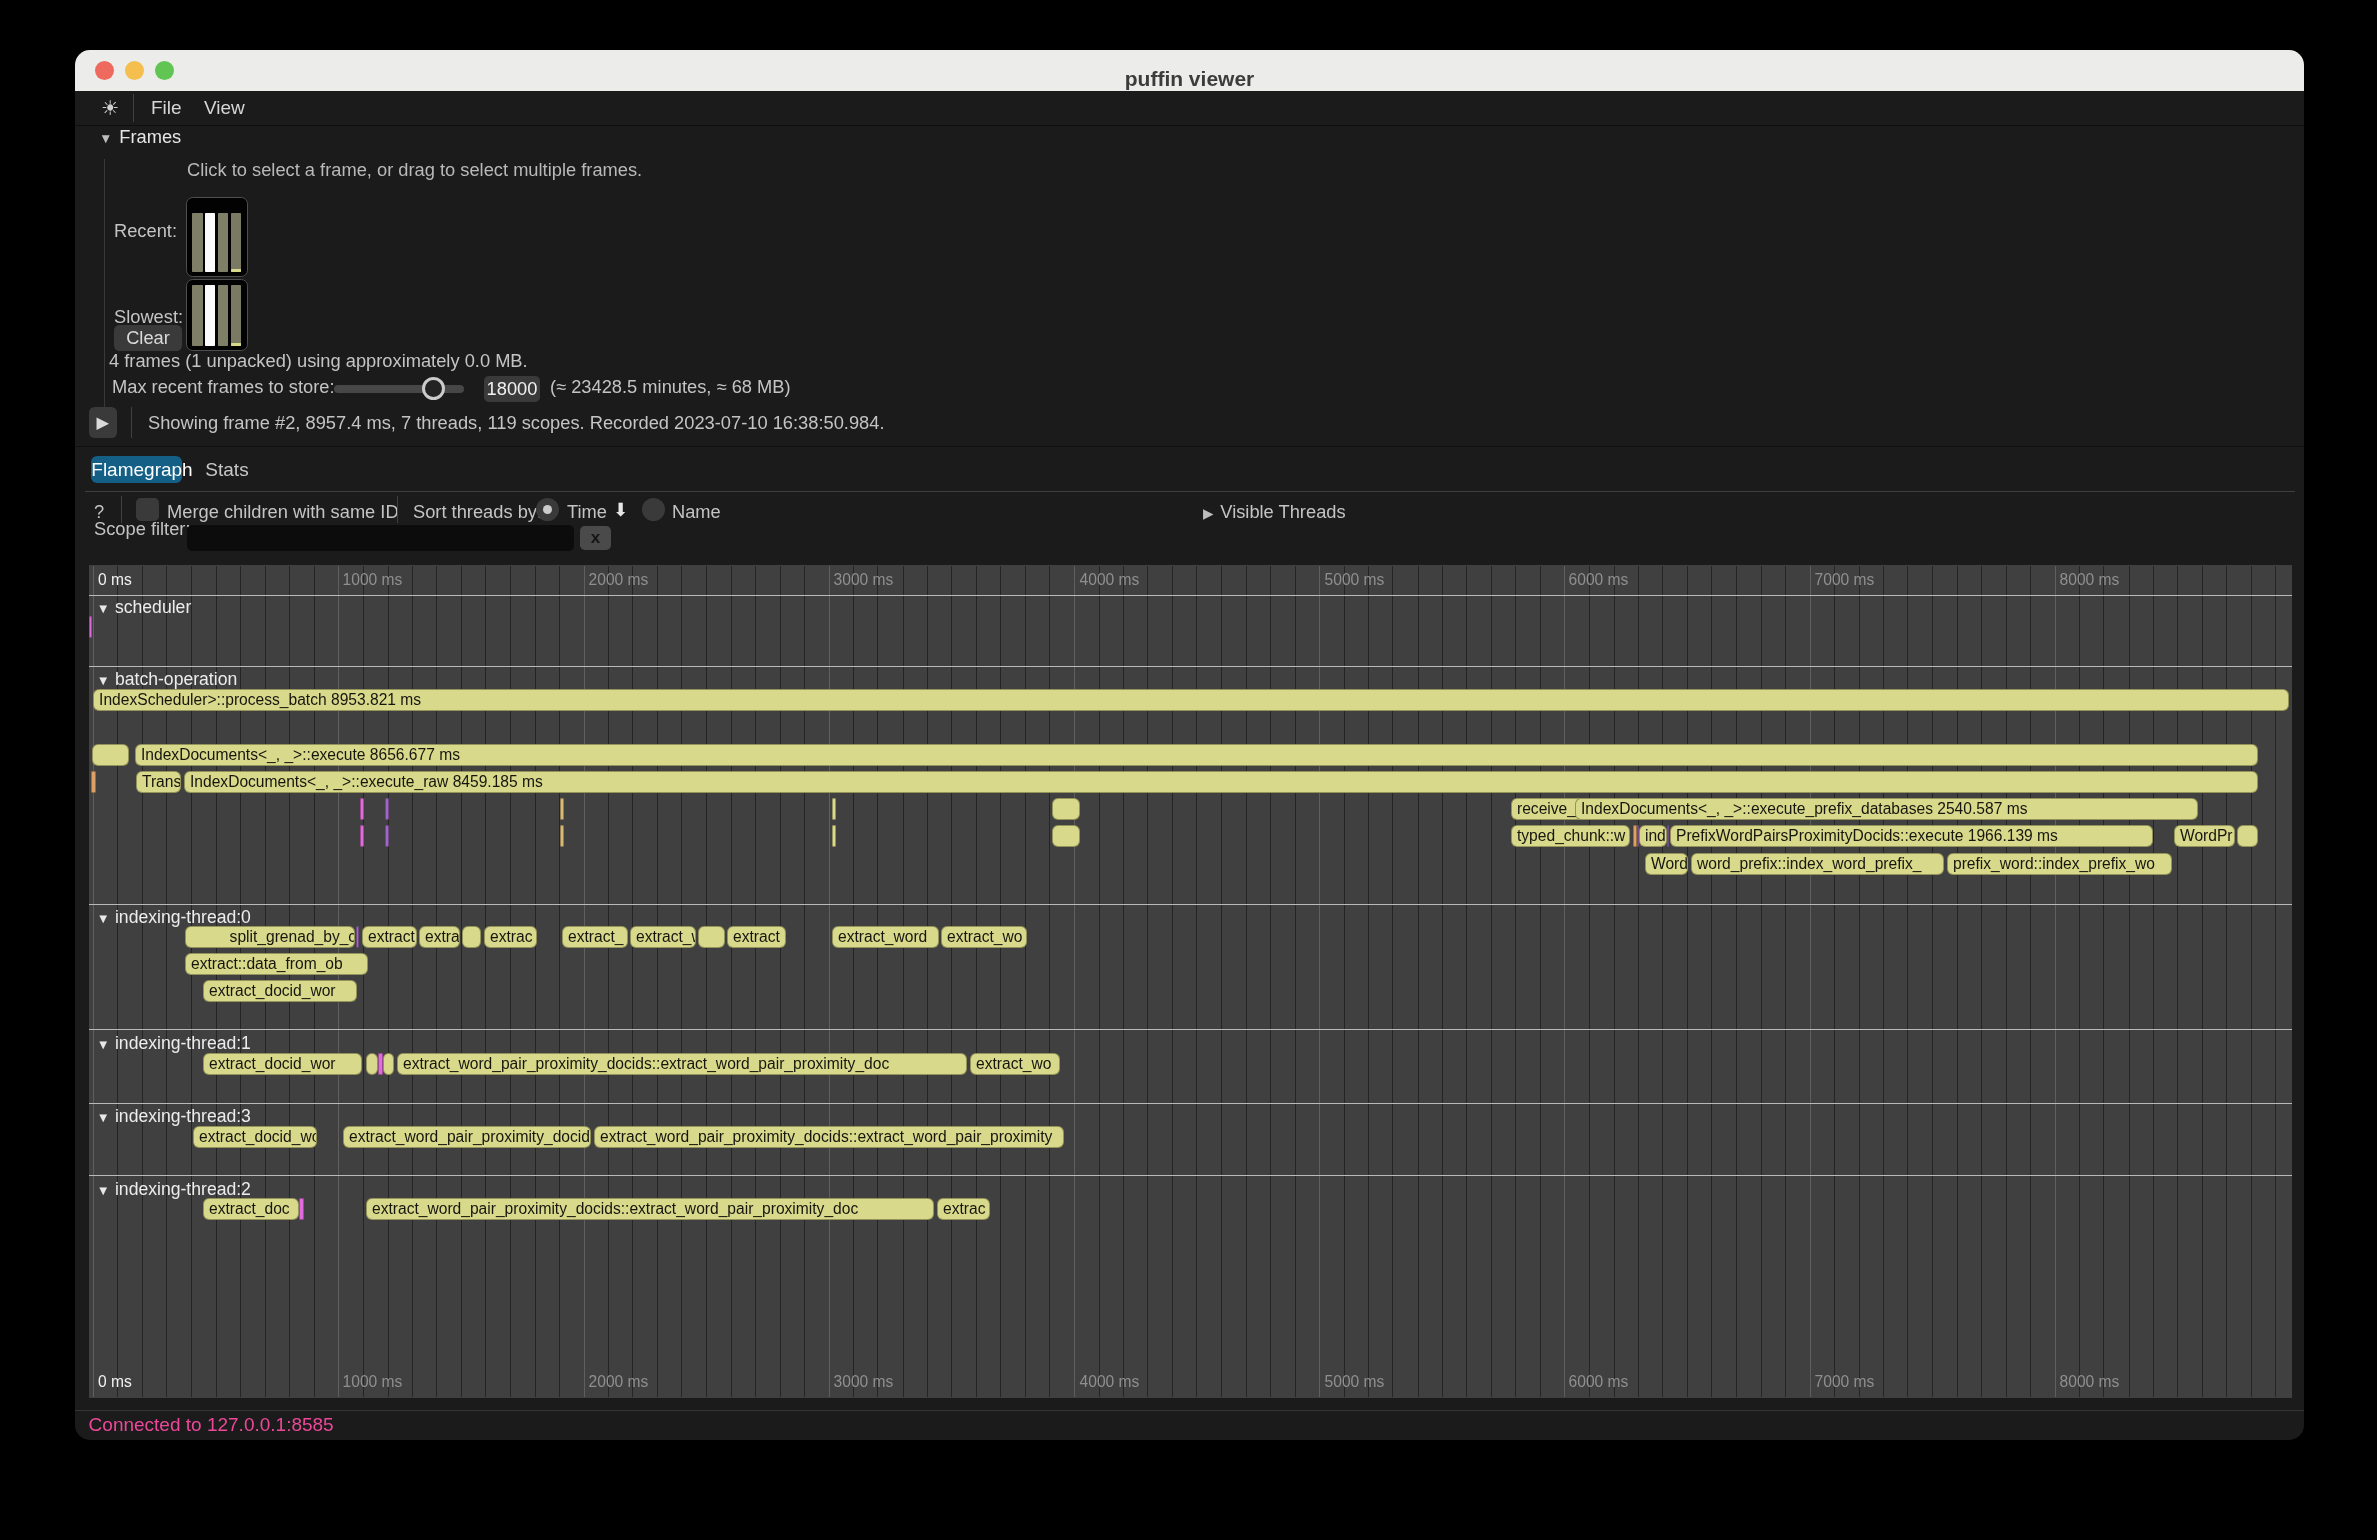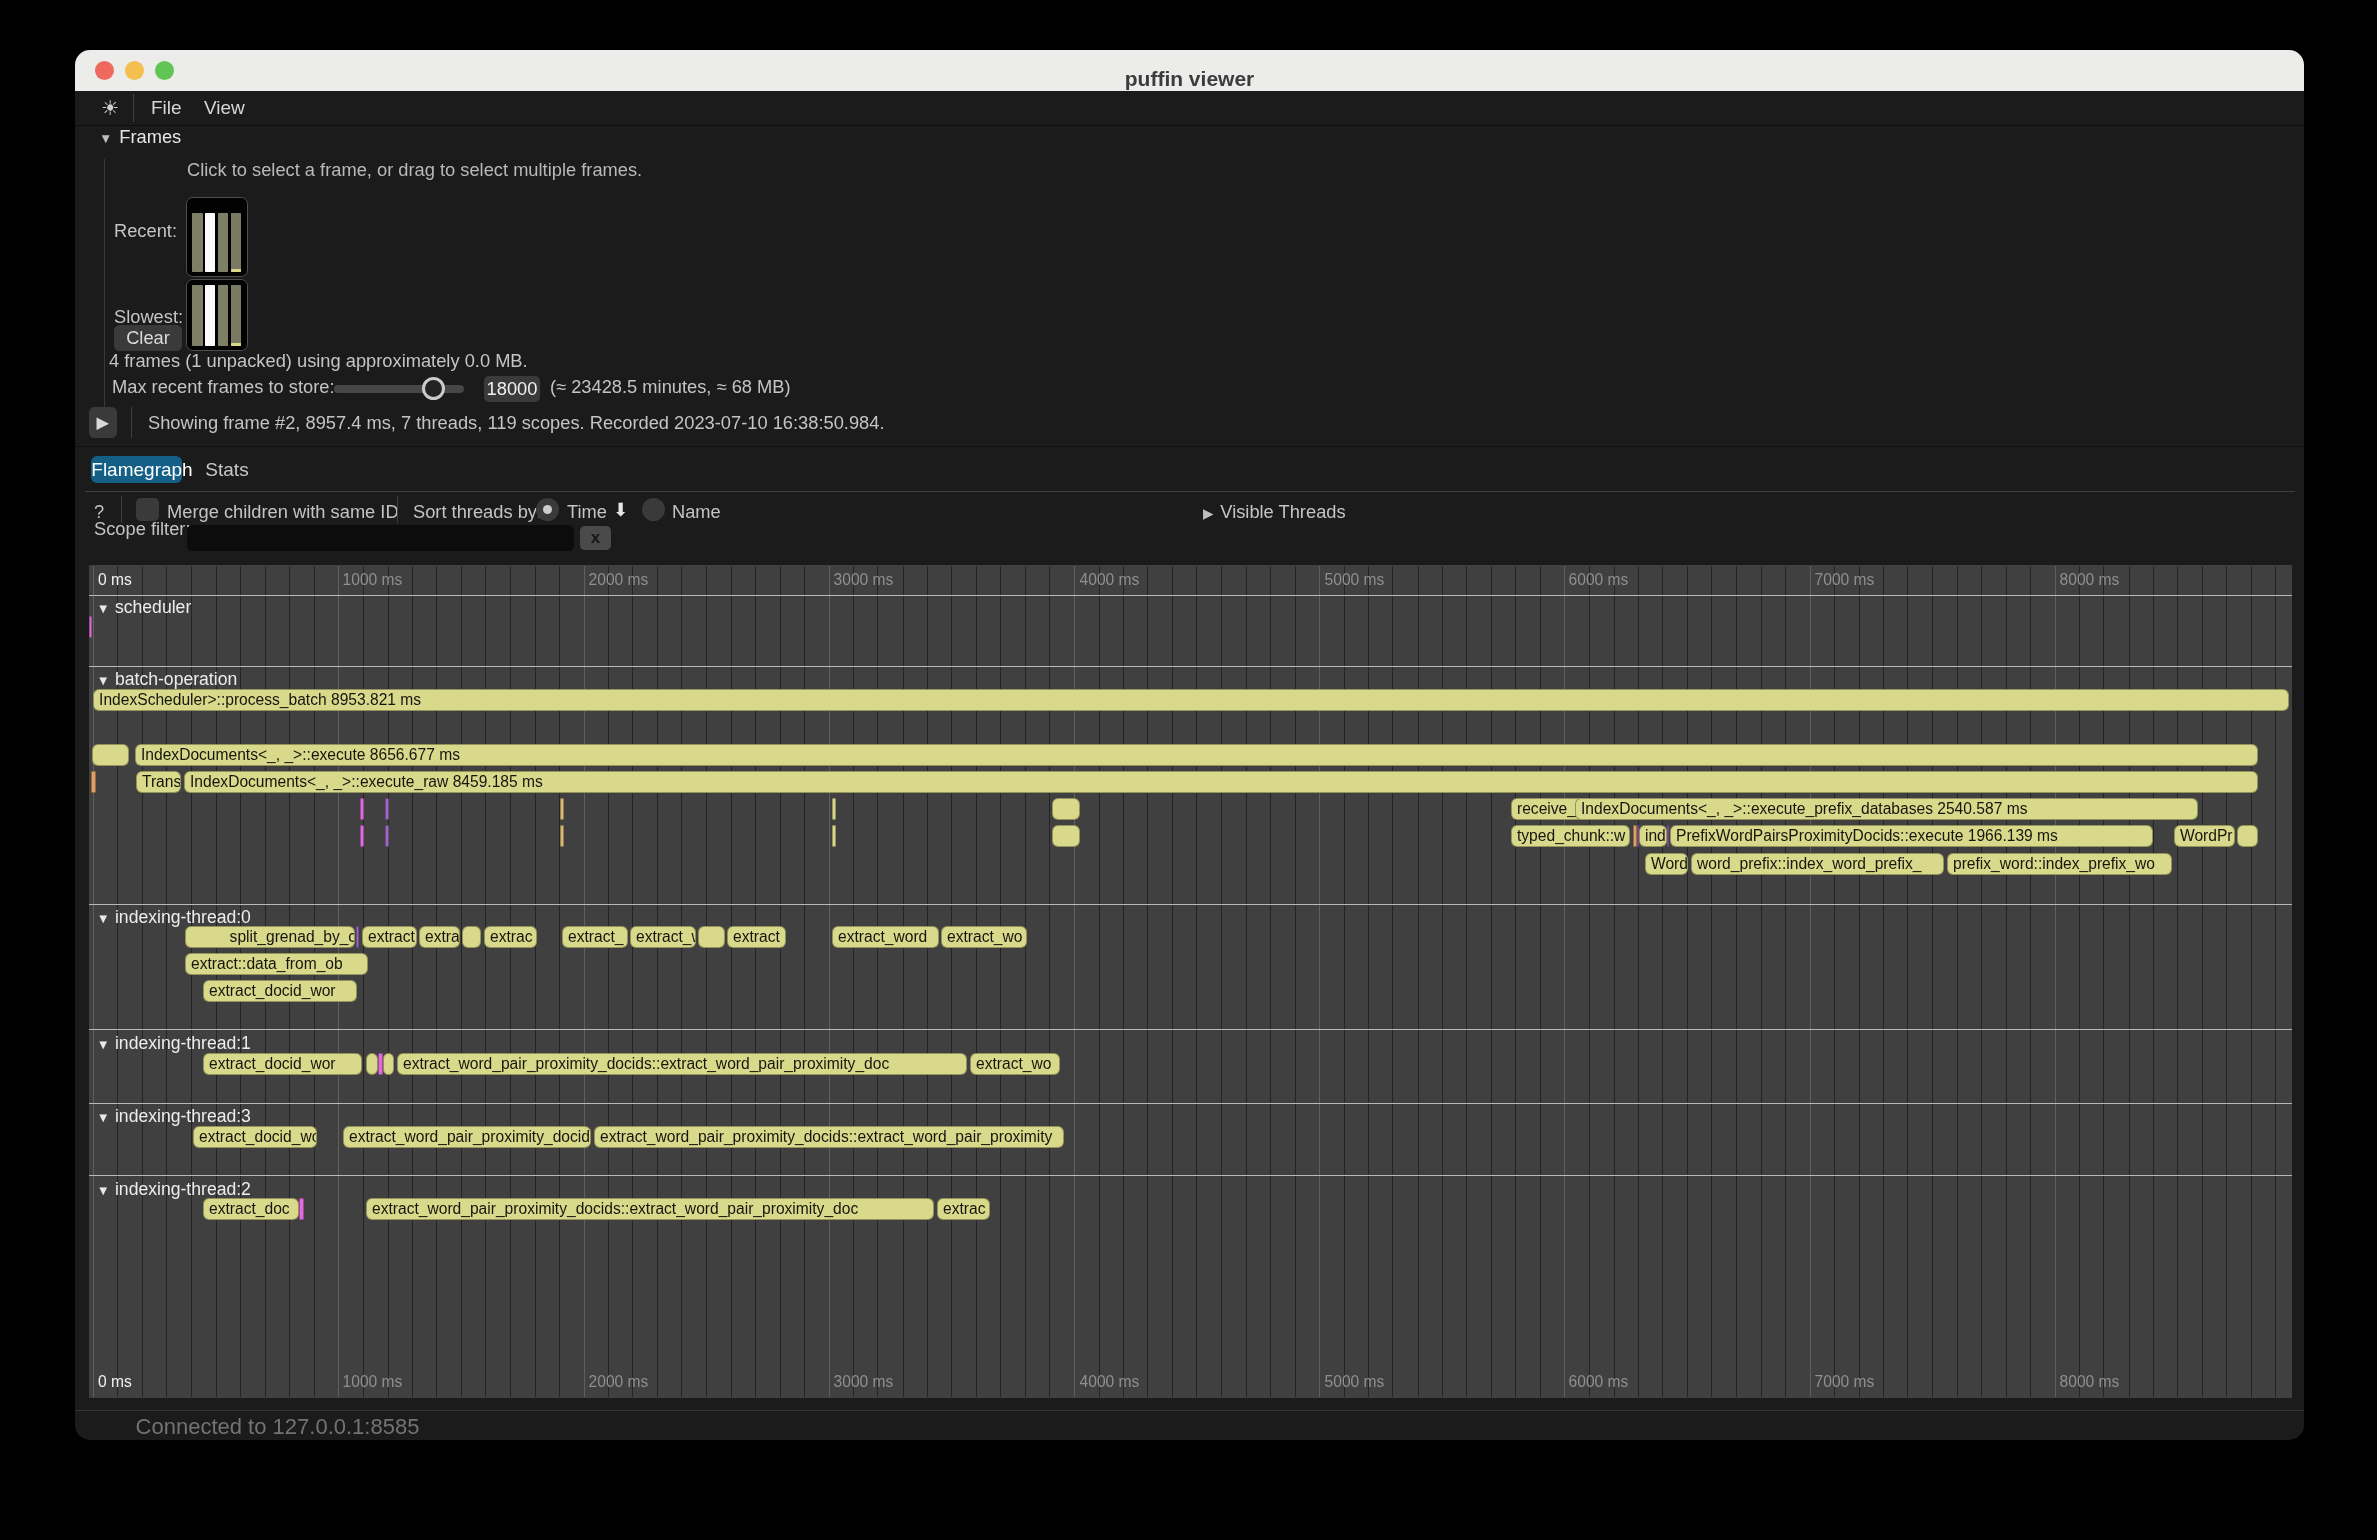--- a/index.html
+++ b/index.html
@@ -39,21 +39,21 @@
   .lane-header{position:absolute;left:8.1px;font-size:17.6px;color:#ededed;white-space:nowrap;}
   .lane-header .tri{color:#e8e8e8;font-size:13px;margin-right:5.4px;}
   .fg-bar{position:absolute;height:22px;box-sizing:border-box;border-radius:6.1px;background:#d9d98b;border:0.7px solid rgba(20,20,0,.35);color:#16160f;font-size:15.6px;line-height:20.4px;padding:0 0 0 5.4px;white-space:nowrap;overflow:hidden;}
   .fg-bar.sliver{border-radius:1.4px;padding:0;}
   .fg-bar.m{background:#e06ae0;}
   .fg-bar.p{background:#a066cc;}
   .fg-bar.o{background:#dfa068;}
   .fg-bar.t{background:#d8b878;}
   .tick-label{position:absolute;font-size:15.6px;color:#8f8f8f;white-space:nowrap;}
   .tick-label.bright{color:#f2f2f2;}
-  .statusbar-text{position:absolute;font-size:22px;color:#737373;margin-left:47px;}
+  .statusbar-text{position:absolute;font-size:19px;color:#ec4899;}
 </style>
 </head>
 <body>
 
 <div class="window">
 
   <div class="titlebar">
     <div class="tl" style="left:20.4px;background:#ee6a5e;"></div>
     <div class="tl" style="left:50px;background:#f5bf4f;"></div>
     <div class="tl" style="left:80px;background:#61c554;"></div>

